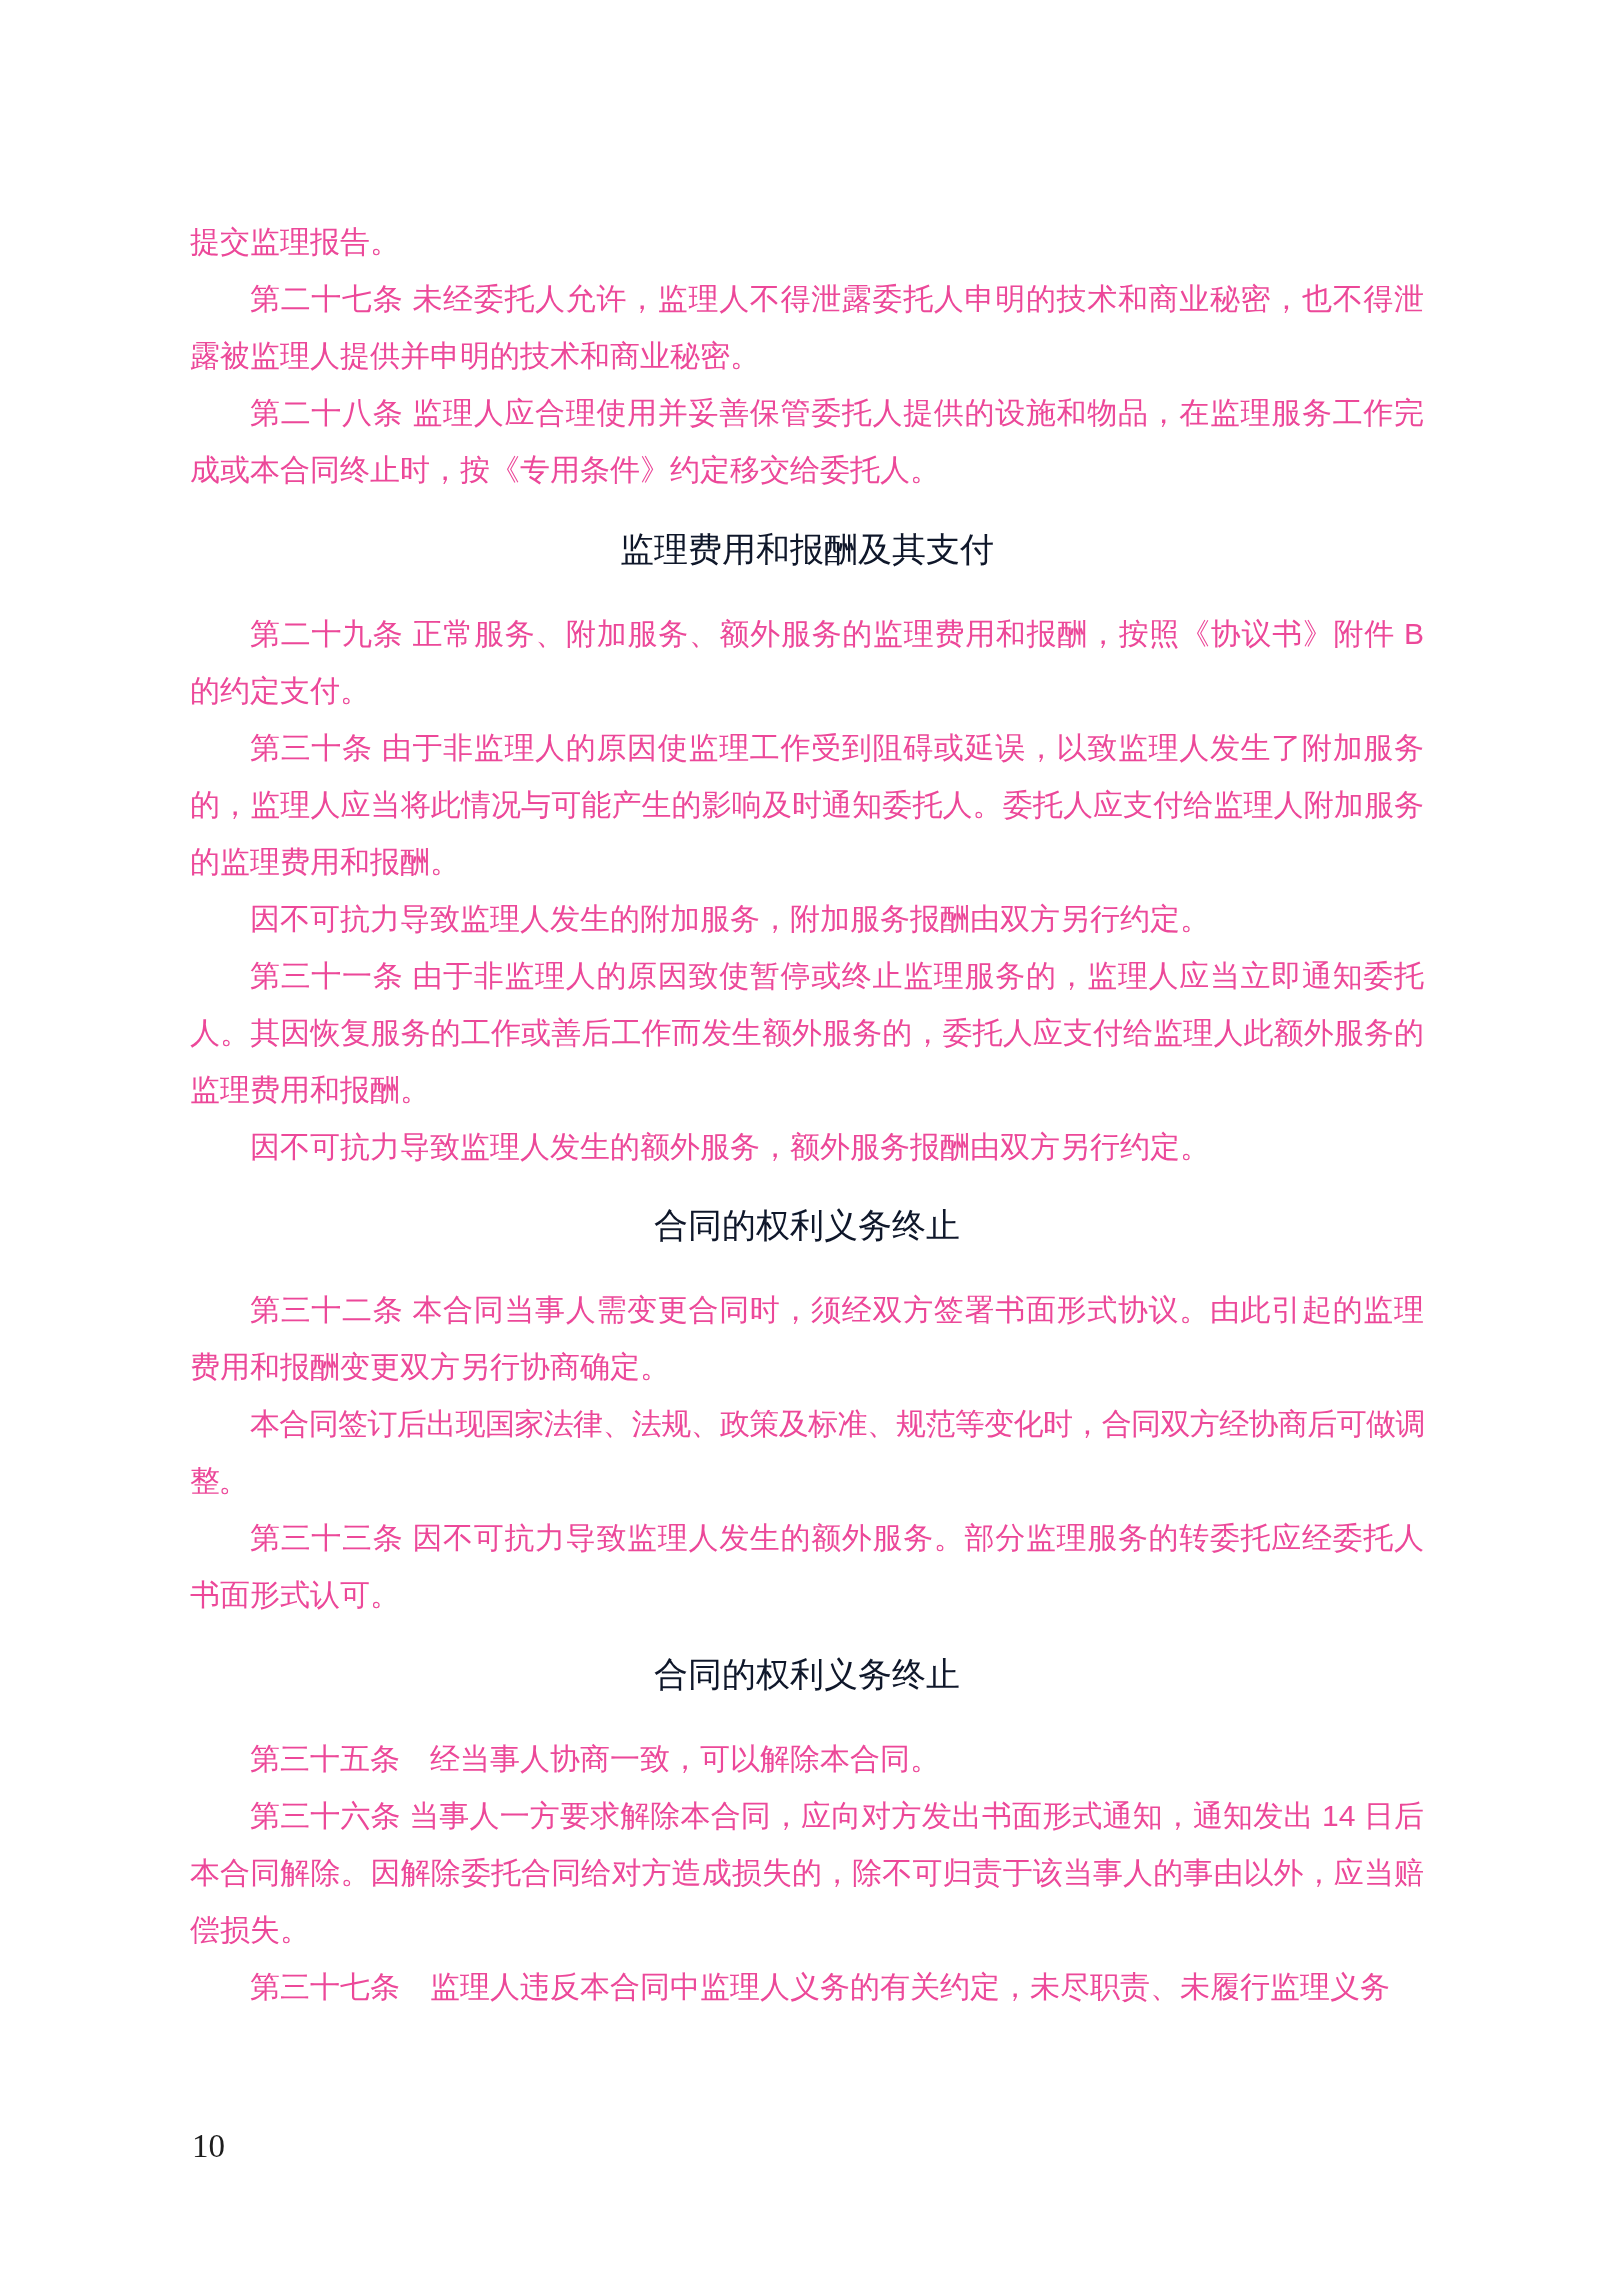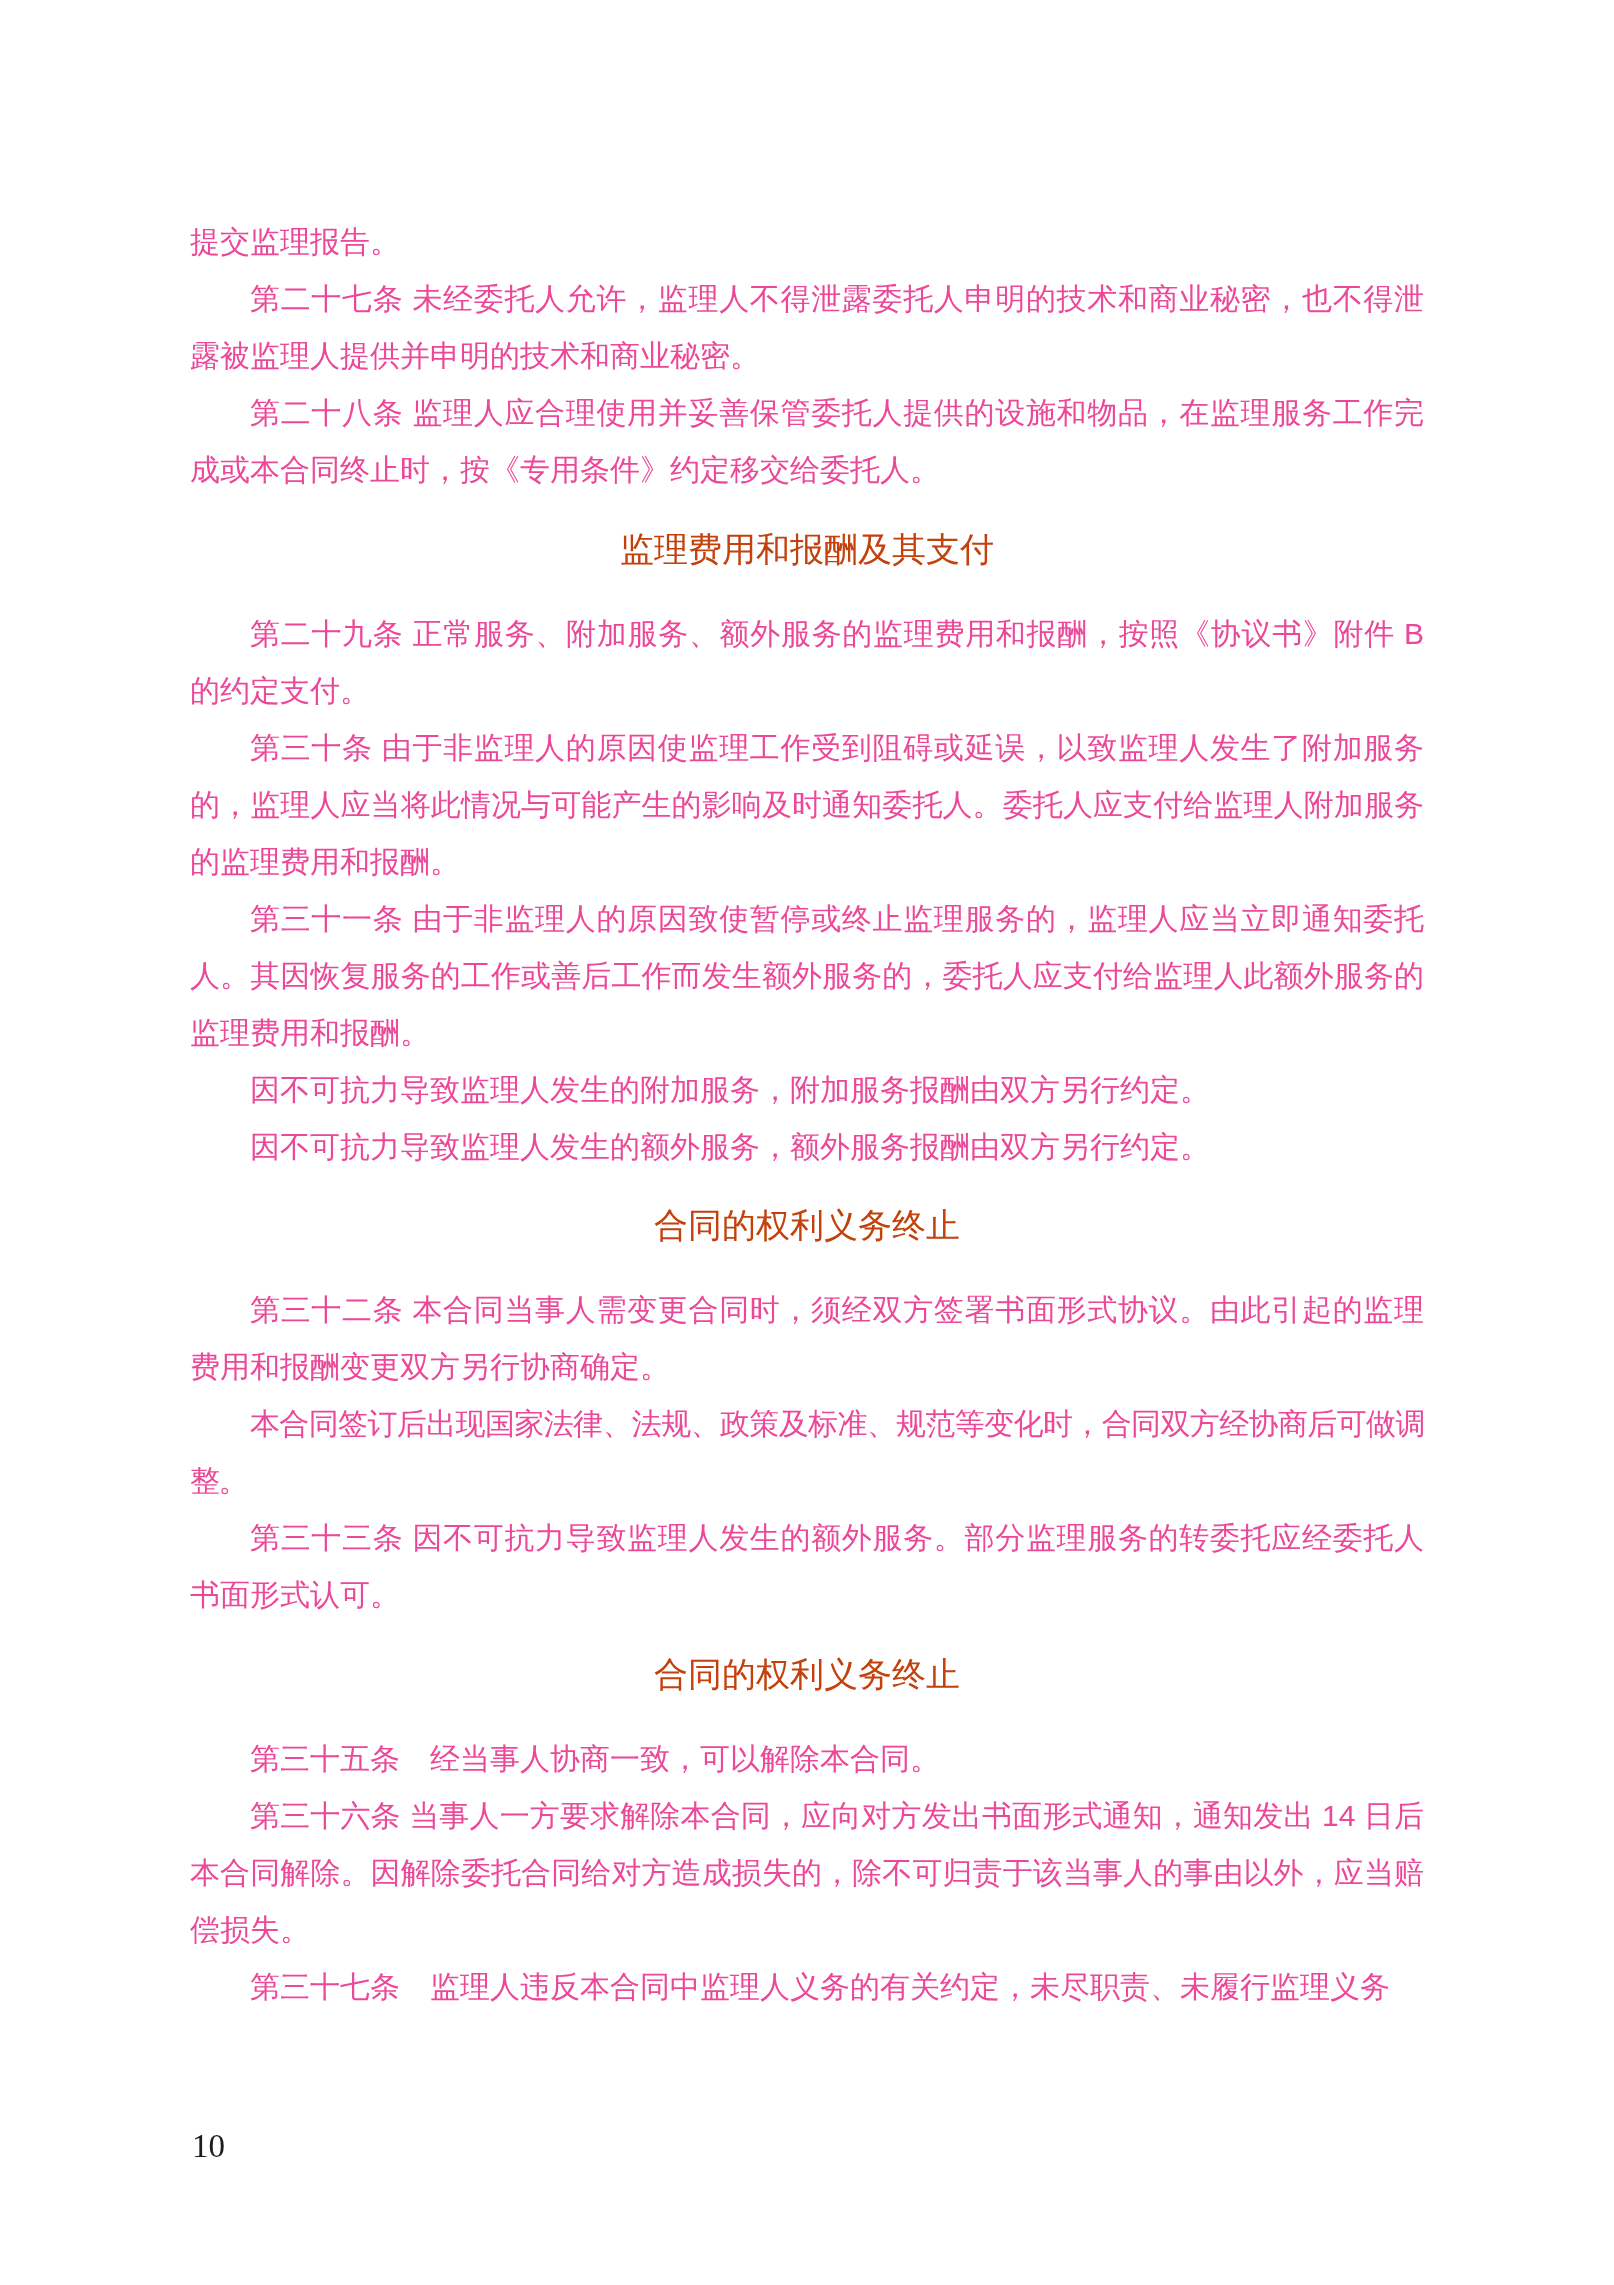--- a/index.html
+++ b/index.html
@@ -36,21 +36,21 @@
   }
   .content p.cont { text-indent: 0; }
   .content p.tight { letter-spacing: -1.4px; }
   .content h2.section {
     margin: 22.6px 0 27px 0;
     font-size: 34px;
     line-height: 57px;
     font-weight: normal;
     text-align: center;
     text-indent: 0;
-    color: #c2410c;
+    color: #0f172a;
   }
   .pagenum {
     position: absolute;
     left: 192px;
     top: 2128px;
     font-family: "Liberation Serif", serif;
     font-size: 33px;
     line-height: 36px;
     color: #1d1d1d;
   }
@@ -59,22 +59,22 @@
 <body>
 
 <div class="page">
   <div class="content">
     <p class="cont">提交监理报告。</p>
     <p>第二十七条 未经委托人允许，监理人不得泄露委托人申明的技术和商业秘密，也不得泄露被监理人提供并申明的技术和商业秘密。</p>
     <p>第二十八条 监理人应合理使用并妥善保管委托人提供的设施和物品，在监理服务工作完成或本合同终止时，按《专用条件》约定移交给委托人。</p>
     <h2 class="section">监理费用和报酬及其支付</h2>
     <p>第二十九条 正常服务、附加服务、额外服务的监理费用和报酬，按照《协议书》附件 B 的约定支付。</p>
     <p>第三十条 由于非监理人的原因使监理工作受到阻碍或延误，以致监理人发生了附加服务的，监理人应当将此情况与可能产生的影响及时通知委托人。委托人应支付给监理人附加服务的监理费用和报酬。</p>
+    <p>因不可抗力导致监理人发生的附加服务，附加服务报酬由双方另行约定。</p>
     <p>第三十一条 由于非监理人的原因致使暂停或终止监理服务的，监理人应当立即通知委托人。其因恢复服务的工作或善后工作而发生额外服务的，委托人应支付给监理人此额外服务的监理费用和报酬。</p>
-    <p>因不可抗力导致监理人发生的附加服务，附加服务报酬由双方另行约定。</p>
     <p>因不可抗力导致监理人发生的额外服务，额外服务报酬由双方另行约定。</p>
     <h2 class="section">合同的权利义务终止</h2>
     <p>第三十二条 本合同当事人需变更合同时，须经双方签署书面形式协议。由此引起的监理费用和报酬变更双方另行协商确定。</p>
     <p class="tight">本合同签订后出现国家法律、法规、政策及标准、规范等变化时，合同双方经协商后可做调整。</p>
     <p>第三十三条 因不可抗力导致监理人发生的额外服务。部分监理服务的转委托应经委托人书面形式认可。</p>
     <h2 class="section">合同的权利义务终止</h2>
     <p>第三十五条　经当事人协商一致，可以解除本合同。</p>
     <p>第三十六条 当事人一方要求解除本合同，应向对方发出书面形式通知，通知发出 14 日后本合同解除。因解除委托合同给对方造成损失的，除不可归责于该当事人的事由以外，应当赔偿损失。</p>
     <p>第三十七条　监理人违反本合同中监理人义务的有关约定，未尽职责、未履行监理义务</p>
   </div>

